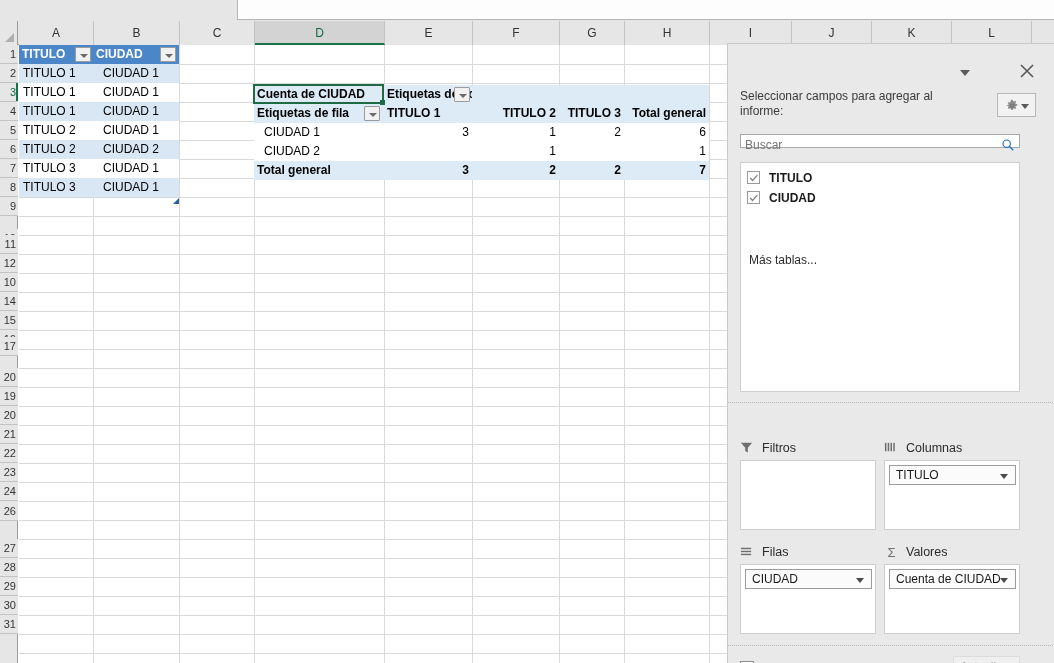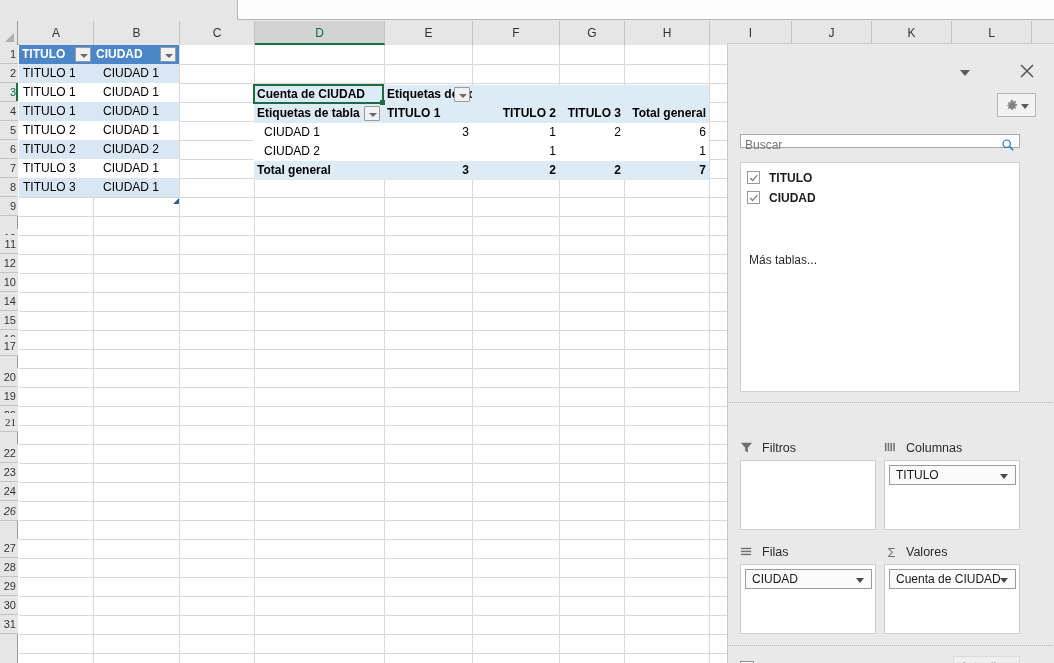--- a/index.html
+++ b/index.html
@@ -182,26 +182,26 @@
         <div class="rh" style="top: 190px; height: 19px; line-height: 18px;">11</div>
         <div class="rh" style="top: 209px; height: 19px; line-height: 18px;">12</div>
         <div class="rh" style="top: 228px; height: 19px; line-height: 18px;">10</div>
         <div class="rh" style="top: 247px; height: 19px; line-height: 18px;">14</div>
         <div class="rh" style="top: 266px; height: 19px; line-height: 18px;">15</div>
         <div class="rh" style="top: 285px; height: 19px; line-height: 18px;">16</div>
         <div class="rh" style="top: 292px; height: 19px; line-height: 18px;">17</div>
         <div class="rh" style="top: 323px; height: 19px; line-height: 18px;">20</div>
         <div class="rh" style="top: 342px; height: 19px; line-height: 18px;">19</div>
         <div class="rh" style="top: 361px; height: 19px; line-height: 18px;">20</div>
-        <div class="rh" style="top: 368px; height: 19px; line-height: 18px; font-family: Liberation Serif, serif;">21</div>
+        <div class="rh" style="top: 380px; height: 19px; line-height: 18px;">21</div>
         <div class="rh" style="top: 399px; height: 19px; line-height: 18px;">22</div>
         <div class="rh" style="top: 418px; height: 19px; line-height: 18px;">23</div>
         <div class="rh" style="top: 437px; height: 19px; line-height: 18px;">24</div>
         <div class="rh" style="top: 456px; height: 19px; line-height: 18px;">25</div>
-        <div class="rh" style="top: 457px; height: 19px; line-height: 18px; font-style: italic;">26</div>
+        <div class="rh" style="top: 457px; height: 19px; line-height: 18px;">26</div>
         <div class="rh" style="top: 494px; height: 19px; line-height: 18px;">27</div>
         <div class="rh" style="top: 513px; height: 19px; line-height: 18px;">28</div>
         <div class="rh" style="top: 532px; height: 19px; line-height: 18px;">29</div>
         <div class="rh" style="top: 551px; height: 19px; line-height: 18px;">30</div>
         <div class="rh" style="top: 570px; height: 19px; line-height: 18px;">31</div>
       </div>
 
     <div class="cells">
 
       <div class="gline-v" style="left:74px;height:618px"></div>
@@ -280,21 +280,21 @@
 
       <div class="cell pv-shade b" style="left:235px;top:40px;width:130px;height:19px">Cuenta de  CIUDAD</div>
       <div class="cell pv-shade b" style="left:365px;top:40px;width:88px;height:19px">Etiquetas de co</div>
       <div class="fdrop" style="left:435px;top:42px">
           <i></i>
         </div>
       <div class="cell pv-shade" style="left:453px;top:40px;width:87px;height:19px"></div>
       <div class="cell pv-shade" style="left:540px;top:40px;width:65px;height:19px"></div>
       <div class="cell pv-shade" style="left:605px;top:40px;width:85px;height:19px"></div>
 
-      <div class="cell pv-shade b" style="left:235px;top:59px;width:130px;height:19px">Etiquetas de tabla</div>
+      <div class="cell pv-shade b" style="left:235px;top:59px;width:130px;height:19px">Etiquetas de fila</div>
       <div class="fdrop" style="left:345px;top:61px">
           <i></i>
         </div>
       <div class="cell pv-shade b" style="left:365px;top:59px;width:88px;height:19px">TITULO 1</div>
       <div class="cell pv-shade b r" style="left:453px;top:59px;width:87px;height:19px">TITULO 2</div>
       <div class="cell pv-shade b r" style="left:540px;top:59px;width:65px;height:19px">TITULO 3</div>
       <div class="cell pv-shade b r" style="left:605px;top:59px;width:85px;height:19px">Total general</div>
 
       <div class="cell pv-white" style="left:235px;top:78px;width:130px;height:19px;padding-left:10px">CIUDAD 1</div>
       <div class="cell pv-white r" style="left:365px;top:78px;width:88px;height:19px">3</div>
@@ -322,20 +322,21 @@
 
   <div class="pane">
 
     <div class="pane-caret"></div>
     <div class="pane-close">
       <svg width="22" height="22" viewBox="0 0 22 22">
         <path d="M5 5 L17 17 M17 5 L5 17" stroke="#585858" stroke-width="1.6" fill="none"></path>
       </svg>
     </div>
 
+    <div class="pane-sub">Seleccionar campos para agregar al informe:</div>
 
     <div class="gearbtn">
       <span class="g">
         <svg width="14" height="14" viewBox="0 0 16 16">
           <path fill="#7a7a7a" d="M8 5.2A2.8 2.8 0 1 0 8 10.8 2.8 2.8 0 0 0 8 5.2zm0 1.5a1.3 1.3 0 1 1 0 2.6 1.3 1.3 0 0 1 0-2.6z"></path>
           <path fill="#7a7a7a" d="M7.1 0.8h1.8l.25 1.6 1.1.46 1.3-.95 1.27 1.27-.95 1.3.46 1.1 1.6.25v1.8l-1.6.25-.46 1.1.95 1.3-1.27 1.27-1.3-.95-1.1.46-.25 1.6H7.1l-.25-1.6-1.1-.46-1.3.95-1.27-1.27.95-1.3-.46-1.1-1.6-.25V7.1l1.6-.25.46-1.1-.95-1.3L3.45 3.2l1.3.95 1.1-.46z" opacity="0.85"></path>
         </svg>
       </span>
       <span class="c"></span>
     </div>

